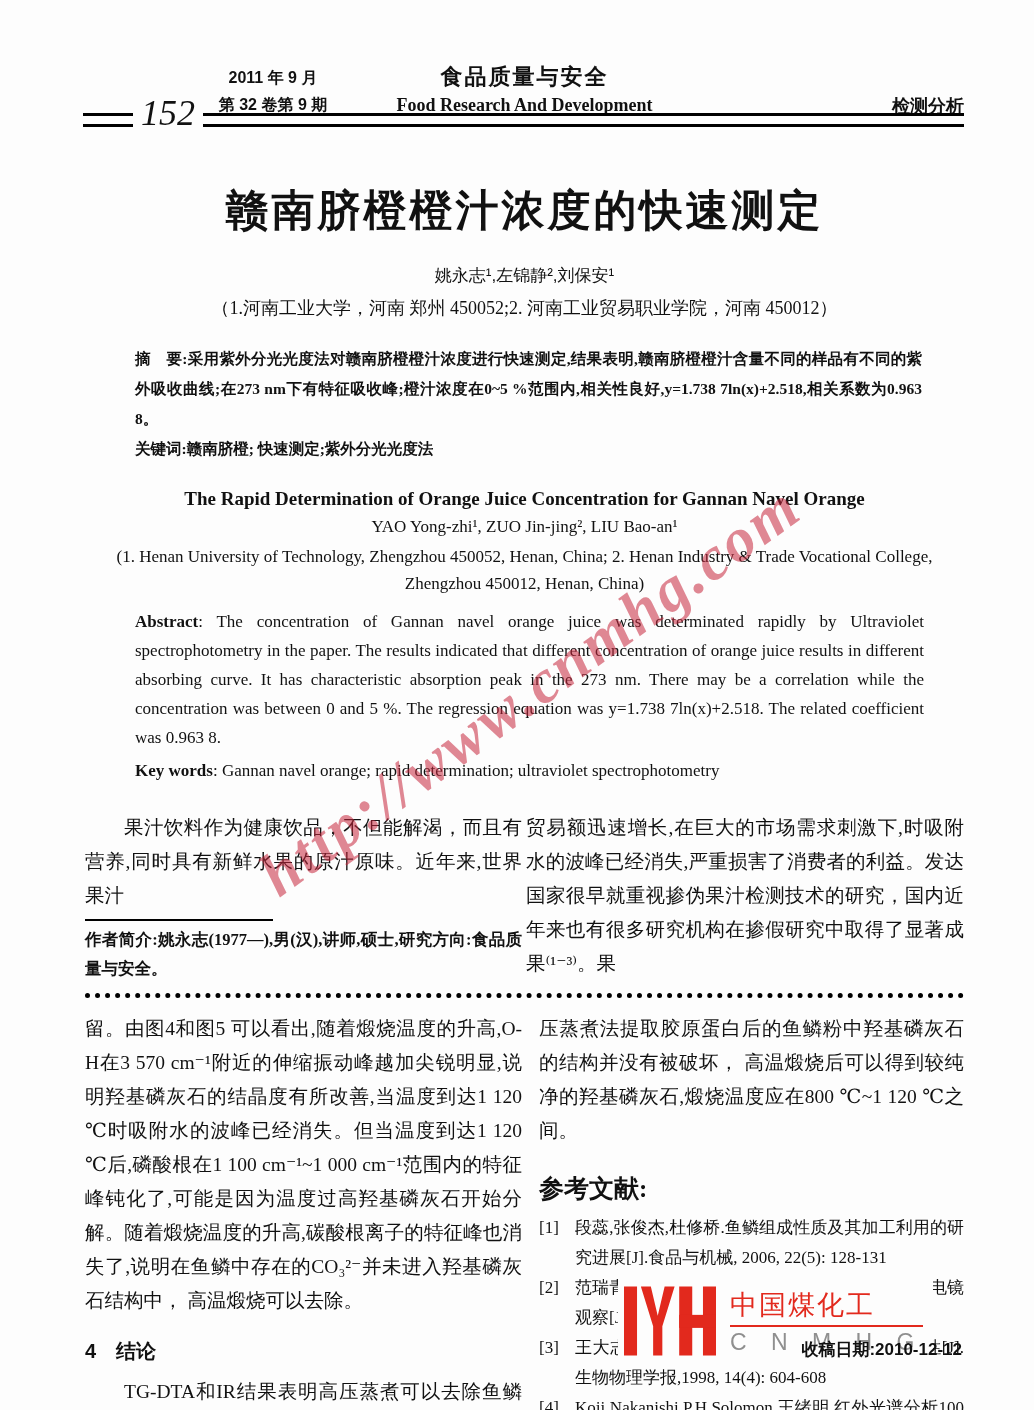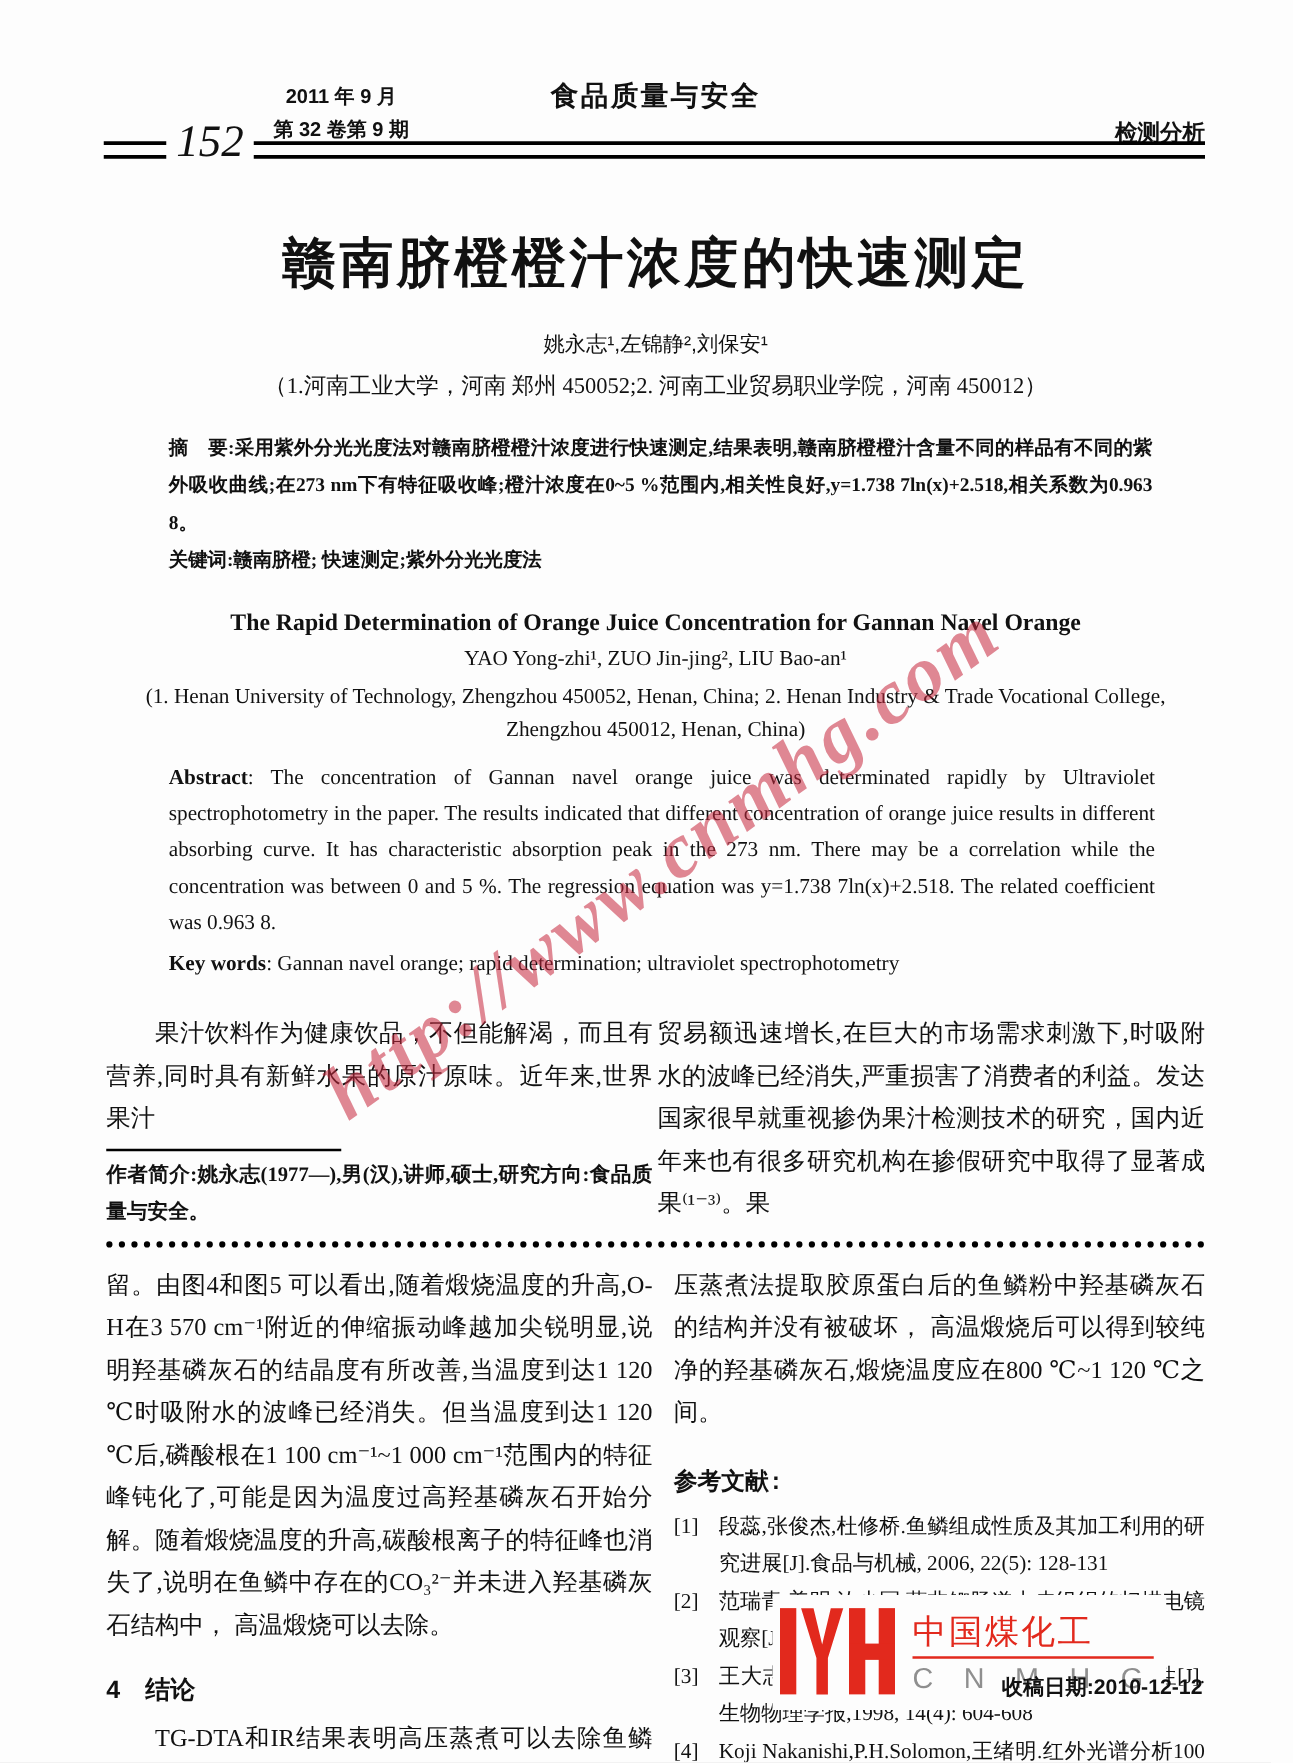--- a/index.html
+++ b/index.html
@@ -45,22 +45,22 @@
   .col-l{width:437px;flex:0 0 437px;}
   .col-r{flex:1;}
   .bodytext{font-size:19.5px;line-height:34px;text-align:justify;}
   .indent{text-indent:2em;}
   .foot-sep{width:188px;border-top:2.5px solid #000;margin-top:6px;}
   .footnote{font-size:16.5px;line-height:29px;margin-top:4px;text-align:justify;font-weight:600;}
   .diamond-divider{margin-top:10px;border-top:5px dotted #000;height:0;}
   .cols2{display:flex;gap:17px;margin-top:14px;}
   .sec-heading{font-size:20px;font-weight:bold;margin:20px 0 10px 0;
     font-family:"Liberation Sans","DejaVu Sans",sans-serif;}
-  .refs-heading{font-size:19px;font-weight:bold;margin:24px 0 8px 0;
-    font-family:Liberation Mono, monospace;}
+  .refs-heading{font-size:25px;font-weight:bold;margin:24px 0 8px 0;
+    font-family:Liberation Serif, serif;}
   .ref-row{display:flex;font-size:17px;line-height:30px;text-align:justify;}
   .ref-num{flex:0 0 36px;}
   .ref-txt{flex:1;}
   
   .watermark{
     position:absolute;left:140px;top:655px;width:780px;text-align:center;
     font-size:62px;font-style:italic;font-weight:bold;letter-spacing:3px;
     transform:rotate(-36deg);transform-origin:center;
     color:rgba(198,38,60,0.55);z-index:9;pointer-events:none;white-space:nowrap;
   }
@@ -82,20 +82,21 @@
 
   <div class="watermark">http://www.cnmhg.com</div>
 
   <div class="header">
     <div class="hdr-date">
       <div>2011 年 9 月</div>
       <div>第 32 卷第 9 期</div>
     </div>
     <div class="hdr-journal">
       <div class="cn">食品质量与安全</div>
+      <div class="en">Food Research And Development</div>
     </div>
     <div class="hdr-tag">检测分析</div>
     <div class="rule-row">
       <div class="rule-double rule-short"></div>
       <div class="pageno">152</div>
       <div class="rule-double rule-long"></div>
     </div>
   </div>
 
   <div class="title-cn">赣南脐橙橙汁浓度的快速测定</div>

